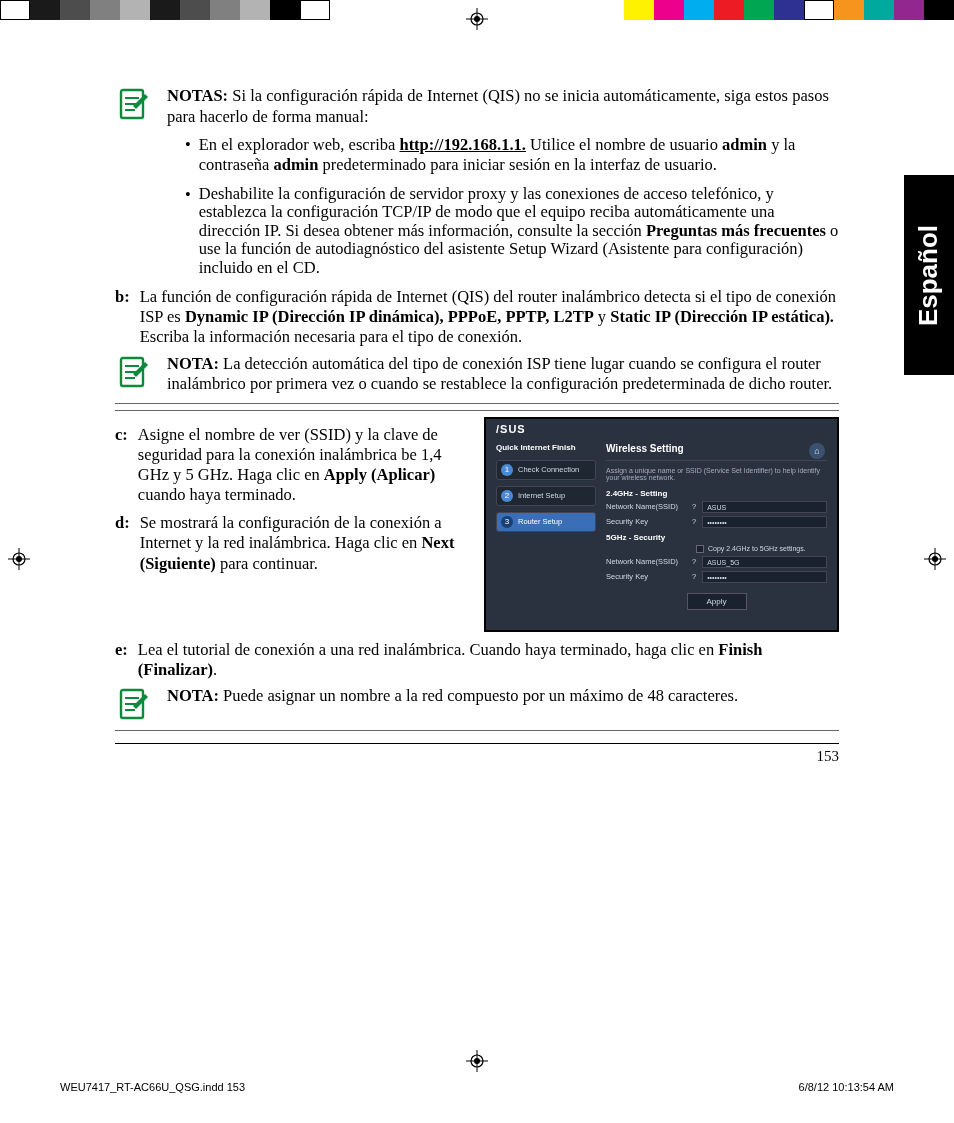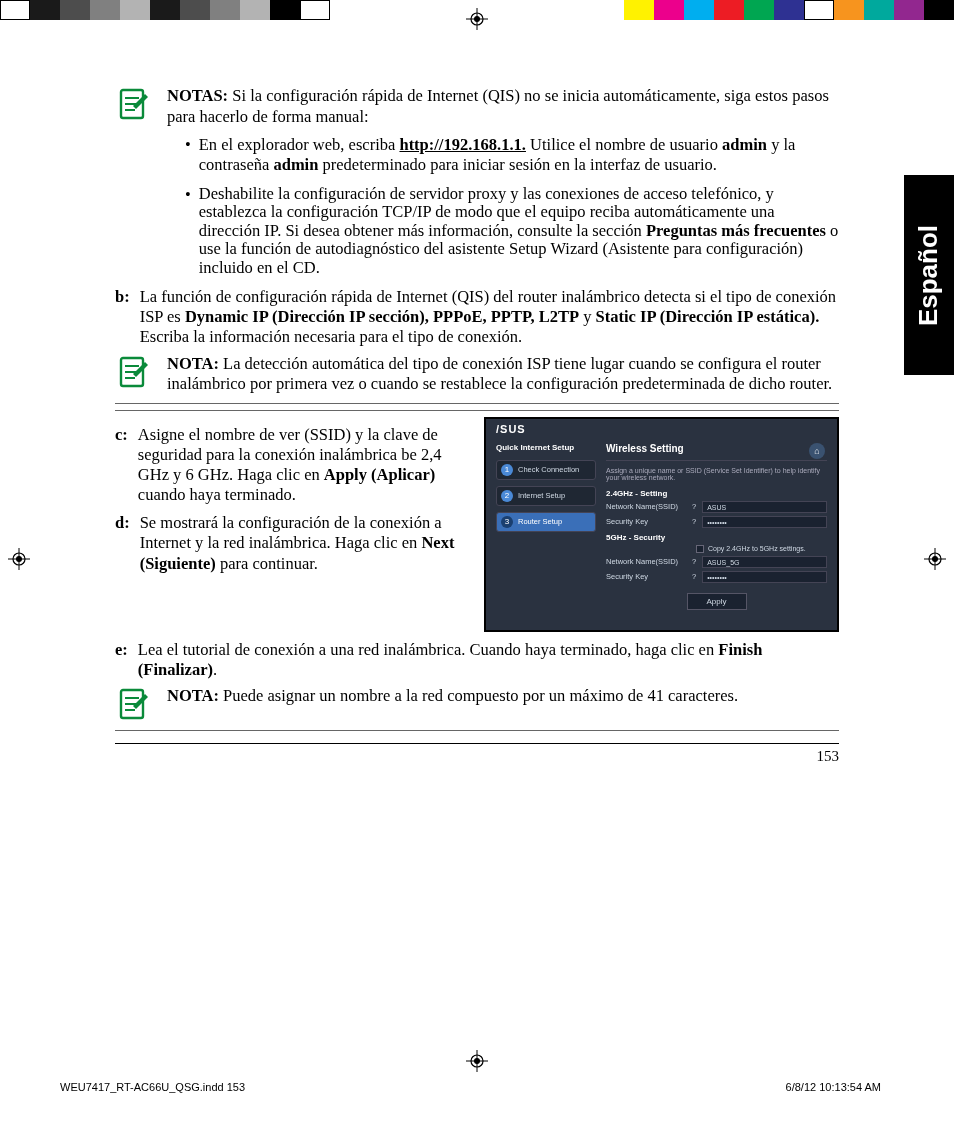--- a/index.html
+++ b/index.html
@@ -62,21 +62,21 @@
   .shot-field .inp { flex: 1; background: #1a2230; border: 1px solid #445; height: 12px; padding: 0 4px; color: #cfd8e3; font-size: 7px; line-height: 12px; }
   .shot-section-label { font-size: 8px; font-weight: bold; color: #fff; margin: 5px 0 2px 0; }
   .shot-apply { margin: 10px auto 12px auto; width: 60px; text-align: center; background: #1a2230; border: 1px solid #556; padding: 3px 0; font-size: 8px; color: #cfd8e3; }
   .shot-home { position: absolute; top: 24px; right: 12px; width: 16px; height: 16px; border-radius: 50%; background: #3a5270; display:flex; align-items:center; justify-content:center; color:#fff; font-size:9px;}
   .shot-copy { display:flex; align-items:center; gap:4px; font-size:7px; margin:3px 0 3px 90px; }
   .shot-copy .cb { width:8px; height:8px; border:1px solid #667; background:#1a2230; }
   
   .page-num { font-size: 15px; text-align: right; }
   .page-num-hr { border:none; border-top: 1.5px solid #000; margin-bottom: 4px; margin-top: 12px; }
   
-  .footer { position: absolute; bottom: 30px; left: 60px; right: 73px; display: flex; justify-content: space-between; font-size: 11px; font-family: Arial, sans-serif; color: #000; }
+  .footer { position: absolute; bottom: 30px; left: 60px; right: 60px; display: flex; justify-content: space-between; font-size: 11px; font-family: Arial, sans-serif; color: #000; }
 </style>
 </head>
 <body>
 
 <div class="colorbar">
   <div class="sw" style="background:#fff;border:1px solid #000"></div>
   <div class="sw" style="background:#1a1a1a"></div>
   <div class="sw" style="background:#4d4d4d"></div>
   <div class="sw" style="background:#808080"></div>
   <div class="sw" style="background:#b3b3b3"></div>
@@ -169,21 +169,21 @@
       <span class="bullet-dot">•</span>
       <div style="line-height:1.12;">
         <span>Deshabilite la configuración de servidor proxy y las conexiones de acceso telefónico, y establezca la configuración TCP/IP de modo que el equipo reciba automáticamente una dirección IP. Si desea obtener más información, consulte la sección </span><span class="b">Preguntas más frecuentes</span><span> o use la función de autodiagnóstico del asistente Setup Wizard (Asistente para configuración) incluido en el CD.</span>
       </div>
     </div>
   </div>
 
   <div class="step">
     <span class="step-label">b:</span>
     <div class="step-text">
-      <span>La función de configuración rápida de Internet (QIS) del router inalámbrico detecta si el tipo de conexión ISP es </span><span class="b">Dynamic IP (Dirección IP sección), PPPoE, PPTP, L2TP</span><span> y </span><span class="b">Static IP (Dirección IP estática).</span><span> Escriba la información necesaria para el tipo de conexión.</span>
+      <span>La función de configuración rápida de Internet (QIS) del router inalámbrico detecta si el tipo de conexión ISP es </span><span class="b">Dynamic IP (Dirección IP dinámica), PPPoE, PPTP, L2TP</span><span> y </span><span class="b">Static IP (Dirección IP estática).</span><span> Escriba la información necesaria para el tipo de conexión.</span>
     </div>
   </div>
 
   <div class="note-block">
     <div class="note-icon">
       <svg viewBox="0 0 36 36">
           <rect x="6" y="4" width="22" height="28" rx="2" fill="none" stroke="#0a8a3a" stroke-width="2.4"></rect>
           <line x1="10" y1="12" x2="24" y2="12" stroke="#0a8a3a" stroke-width="2"></line>
           <line x1="10" y1="18" x2="24" y2="18" stroke="#0a8a3a" stroke-width="2"></line>
           <line x1="10" y1="24" x2="20" y2="24" stroke="#0a8a3a" stroke-width="2"></line>
@@ -199,37 +199,37 @@
   <hr class="hr">
 
 
   <hr class="hr">
 
   <div class="row-cd">
     <div class="left">
       <div class="step">
         <span class="step-label">c:</span>
         <div class="step-text">
-          <span>Asigne el nombre de ver (SSID) y la clave de seguridad para la conexión inalámbrica be 2,4 GHz y 6 GHz. Haga clic en </span><span class="b">Apply (Aplicar)</span><span> cuando haya terminado.</span>
+          <span>Asigne el nombre de ver (SSID) y la clave de seguridad para la conexión inalámbrica be 1,4 GHz y 5 GHz. Haga clic en </span><span class="b">Apply (Aplicar)</span><span> cuando haya terminado.</span>
         </div>
       </div>
       <div class="step">
         <span class="step-label">d:</span>
         <div class="step-text">
           <span>Se mostrará la configuración de la conexión a Internet y la red inalámbrica. Haga clic en </span><span class="b">Next (Siguiente)</span><span> para continuar.</span>
         </div>
       </div>
     </div>
     <div class="shot">
       <div class="shot-box">
         <div class="shot-logo">/SUS</div>
         <div class="shot-home">⌂</div>
         <div class="shot-body">
           <div class="shot-side">
-            <div class="shot-side-title">Quick Internet Setup</div>
+            <div class="shot-side-title">Quick Internet Finish</div>
             <div class="side-item">
                 <span class="side-circle">1</span>
                 <span>Check Connection</span>
               </div>
             <div class="side-item">
                 <span class="side-circle">2</span>
                 <span>Internet Setup</span>
               </div>
             <div class="side-item active">
                 <span class="side-circle">3</span>
@@ -285,21 +285,21 @@
       <svg viewBox="0 0 36 36">
           <rect x="6" y="4" width="22" height="28" rx="2" fill="none" stroke="#0a8a3a" stroke-width="2.4"></rect>
           <line x1="10" y1="12" x2="24" y2="12" stroke="#0a8a3a" stroke-width="2"></line>
           <line x1="10" y1="18" x2="24" y2="18" stroke="#0a8a3a" stroke-width="2"></line>
           <line x1="10" y1="24" x2="20" y2="24" stroke="#0a8a3a" stroke-width="2"></line>
           <path d="M18 20 L30 8 L33 11 L21 23 Z" fill="#0a8a3a"></path>
         </svg>
     </div>
     <div class="note-text">
       <span class="b">NOTA:</span>
-      <span>Puede asignar un nombre a la red compuesto por un máximo de 41 caracteres.</span>
+      <span>Puede asignar un nombre a la red compuesto por un máximo de 48 caracteres.</span>
     </div>
   </div>
 
   <hr class="hr">
   <hr class="page-num-hr">
   <div class="page-num">153</div>
 
 </div>
 
 <div class="footer">

